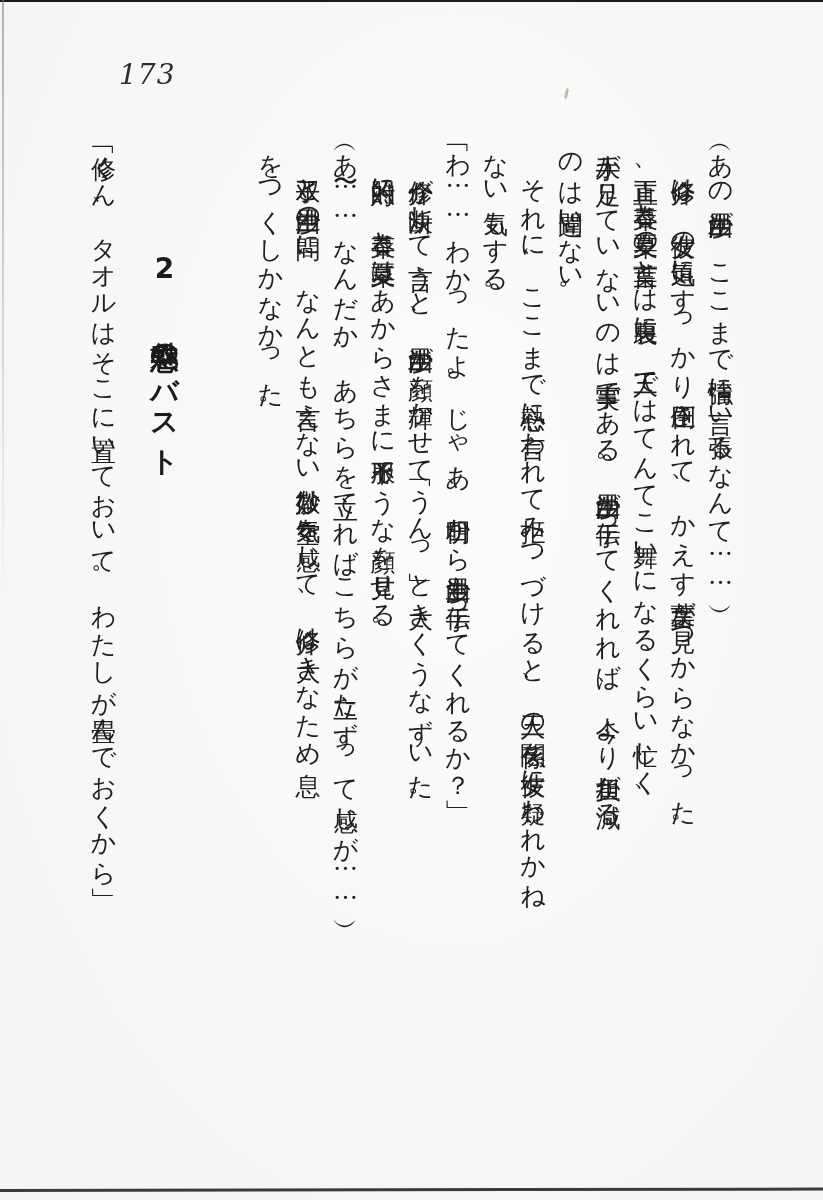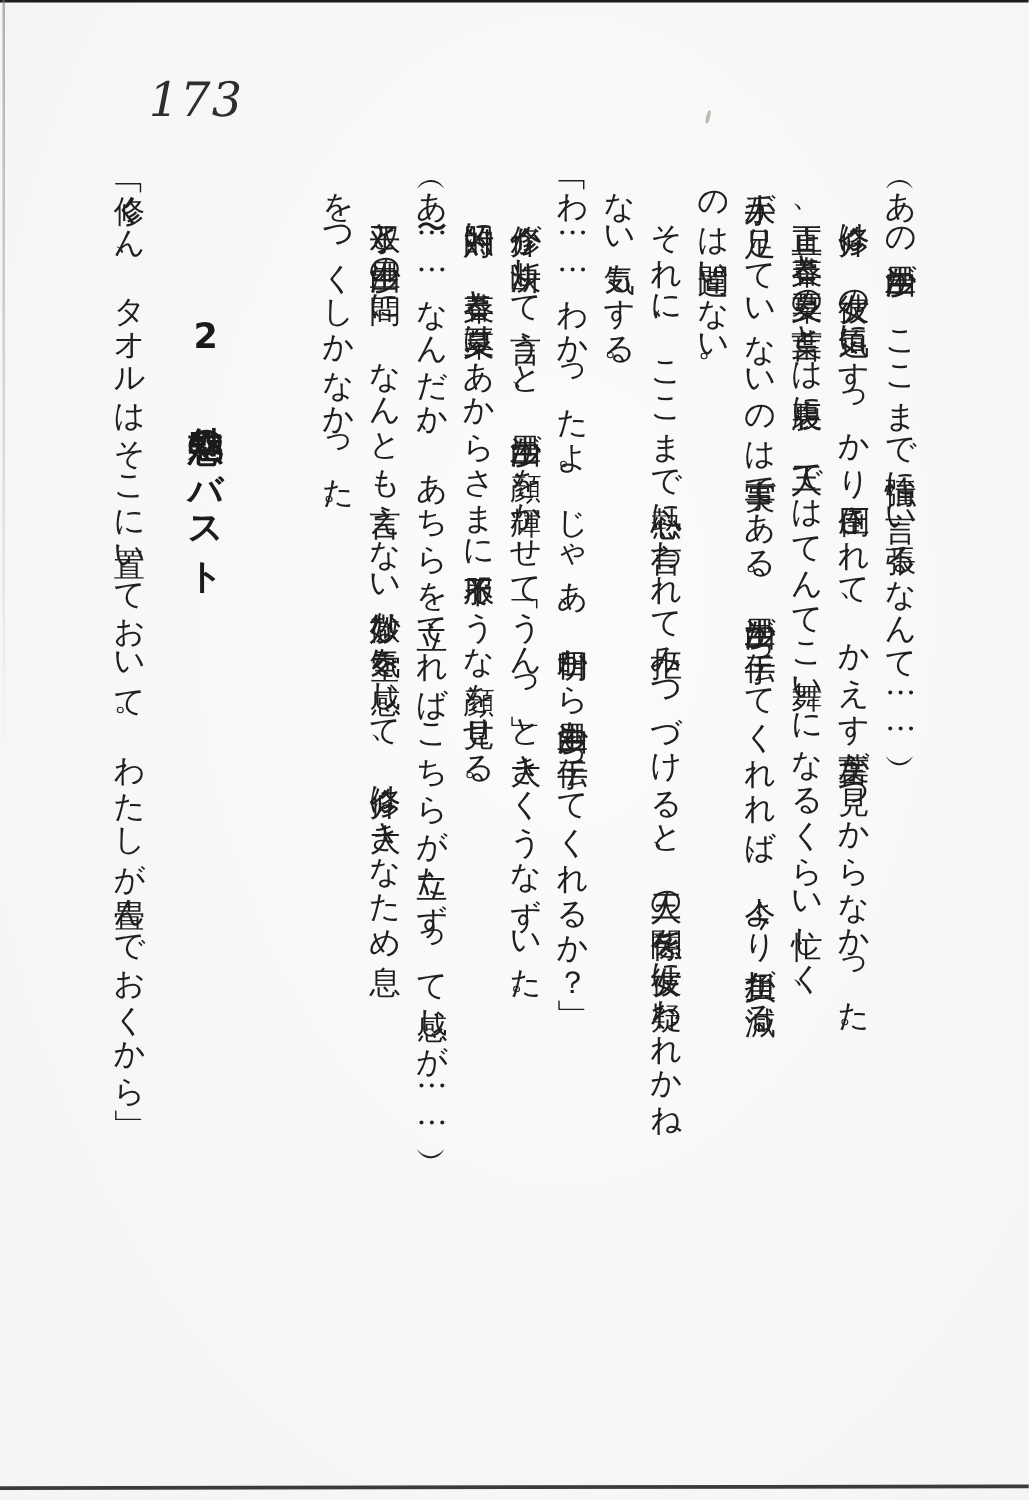--- a/index.html
+++ b/index.html
@@ -44,21 +44,21 @@
     background: #b9b9b6;
     border-radius: 50% / 40%;
     transform: rotate(14deg);
   }
 
   .page-number {
     position: absolute;
     left: 119px; top: 58px;
     font-family: "DejaVu Serif", "Liberation Serif", serif;
     font-style: italic;
-    font-size: 38px;
+    font-size: 28px;
     letter-spacing: 1px;
     color: #2e2e2c;
   }
 
   
   .main-text {
     position: absolute;
     top: 136px; right: 84px;
     height: 956px;
     writing-mode: vertical-rl;

